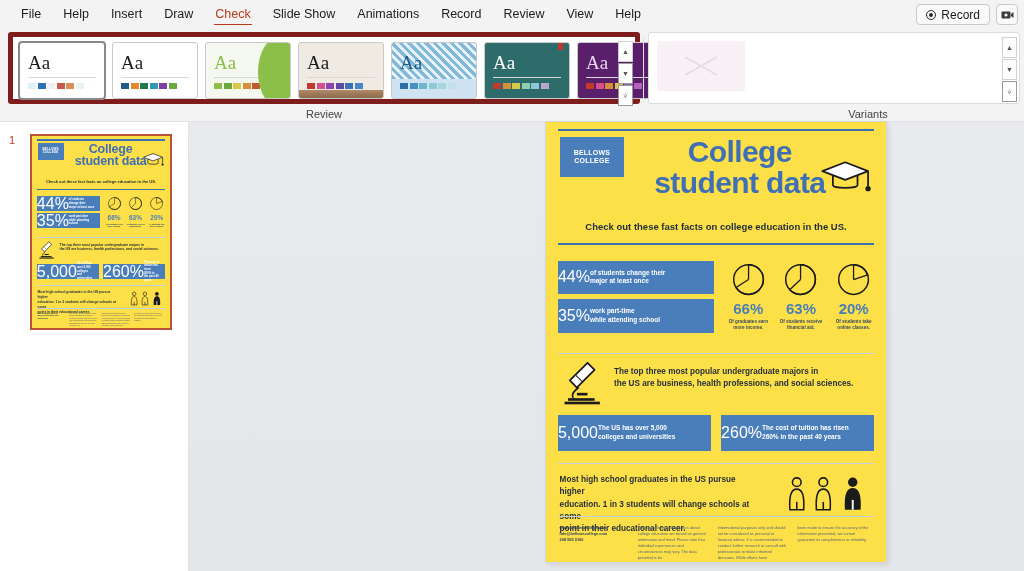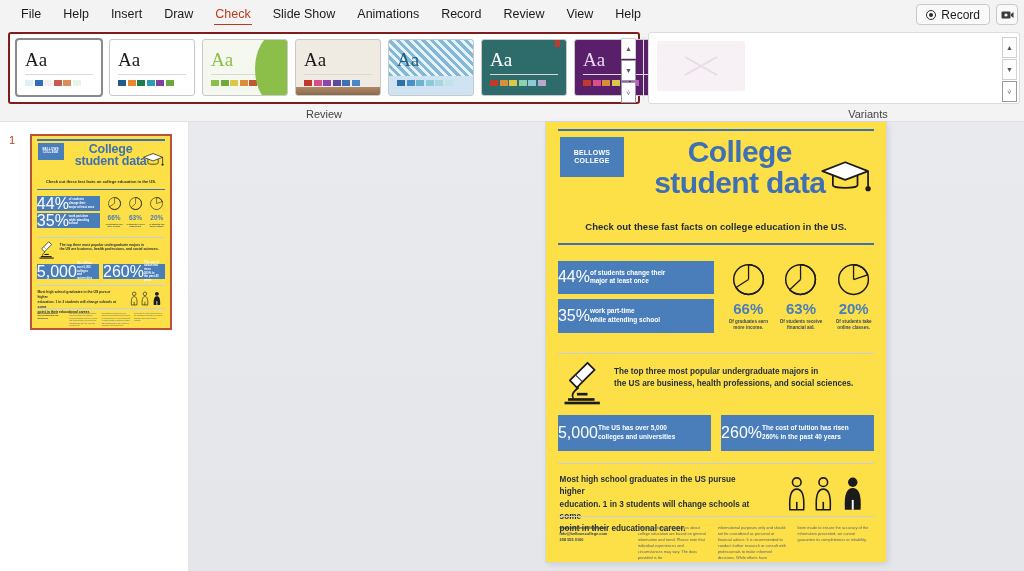--- a/index.html
+++ b/index.html
@@ -59,21 +59,21 @@
   .group { position: absolute; top: 0; height: 93px; }
   .group-label {
     position: absolute; bottom: 2px; width: 100%; text-align: center;
     font-size: 11px; color: #444;
   }
 
   
   .themes-group { left: 8px; width: 632px; }
   .themes-frame {
     position: absolute; left: 0; top: 3px; width: 632px; height: 72px;
-    background: #ffffff; border: 2px solid #7f1d1d; border-radius: 3px;
+    background: #ffffff; border: 5px solid #7f1d1d; border-radius: 3px;
   }
   .themes-strip {
     position: absolute; left: 6px; top: 5px;
     display: flex; gap: 7px; align-items: flex-start;
   }
   .theme-tile {
     width: 86px; height: 57px; border: 1px solid #c9c9c9; border-radius: 3px;
     background: #fff; position: relative; overflow: hidden;
   }
   .theme-tile.selected { outline: 2px solid #8a8a8a; outline-offset: -1px; }

